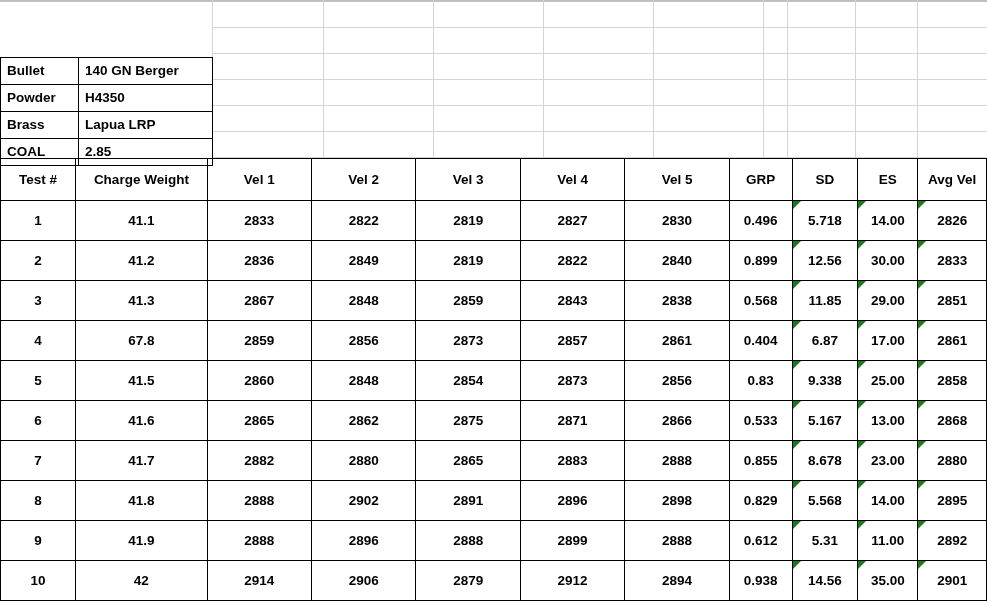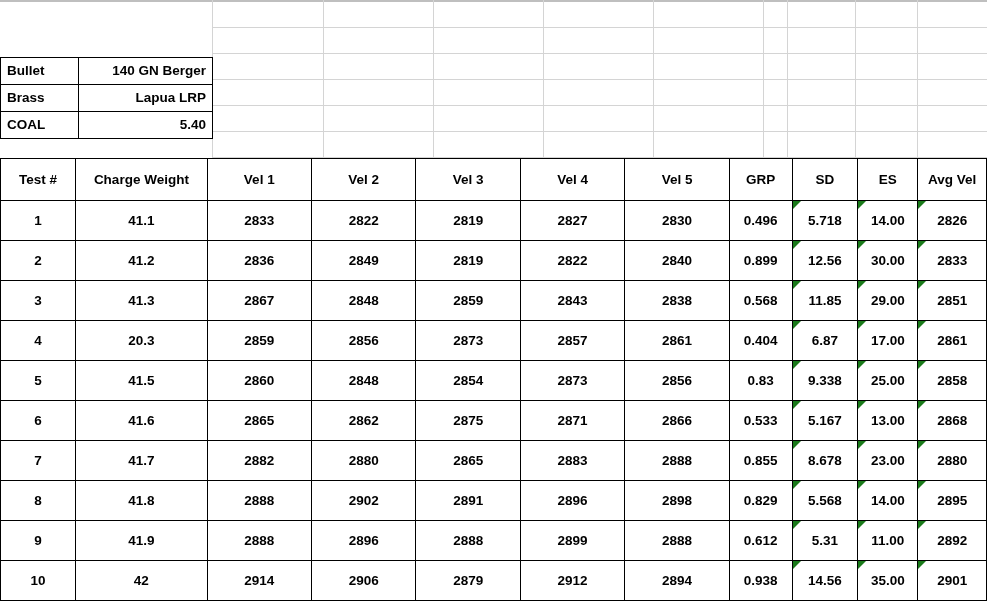--- a/index.html
+++ b/index.html
@@ -73,21 +73,21 @@
     line-height: 26px;
     white-space: nowrap;
     overflow: hidden;
   }
   table.info td.label {
     width: 78px;
     text-align: left;
   }
   table.info td.value {
     width: 134px;
-    text-align: right;
+    text-align: left;
   }
 
   
   table.data {
     position: absolute;
     left: 0;
     top: 158px;
     border-collapse: collapse;
     table-layout: fixed;
   }
@@ -158,26 +158,30 @@
     <div class="hline" style="top:157px"></div>
   </div>
 
   <table class="info">
     <tbody>
       <tr>
         <td class="label">Bullet</td>
         <td class="value">140 GN Berger</td>
       </tr>
       <tr>
+        <td class="label">Powder</td>
+        <td class="value">H4350</td>
+      </tr>
+      <tr>
         <td class="label">Brass</td>
         <td class="value">Lapua LRP</td>
       </tr>
       <tr>
         <td class="label">COAL</td>
-        <td class="value">5.40</td>
+        <td class="value">2.85</td>
       </tr>
     </tbody>
   </table>
 
   <table class="data">
     <thead>
       <tr>
         <th class="c-test">Test #</th>
         <th class="c-charge">Charge Weight</th>
         <th class="c-vel">Vel 1</th>
@@ -226,21 +230,21 @@
           <td class="c-vel">2859</td>
           <td class="c-vel">2843</td>
           <td class="c-vel">2838</td>
           <td class="c-grp">0.568</td>
           <td class="c-sd"><span class="corner-flag"></span>11.85</td>
           <td class="c-es es-cell"><span class="corner-flag"></span>29.00</td>
           <td class="c-avg"><span class="corner-flag"></span>2851</td>
         </tr>
         <tr>
           <td class="c-test">4</td>
-          <td class="c-charge">20.3</td>
+          <td class="c-charge">67.8</td>
           <td class="c-vel">2859</td>
           <td class="c-vel">2856</td>
           <td class="c-vel">2873</td>
           <td class="c-vel">2857</td>
           <td class="c-vel">2861</td>
           <td class="c-grp">0.404</td>
           <td class="c-sd"><span class="corner-flag"></span>6.87</td>
           <td class="c-es es-cell"><span class="corner-flag"></span>17.00</td>
           <td class="c-avg"><span class="corner-flag"></span>2861</td>
         </tr>

